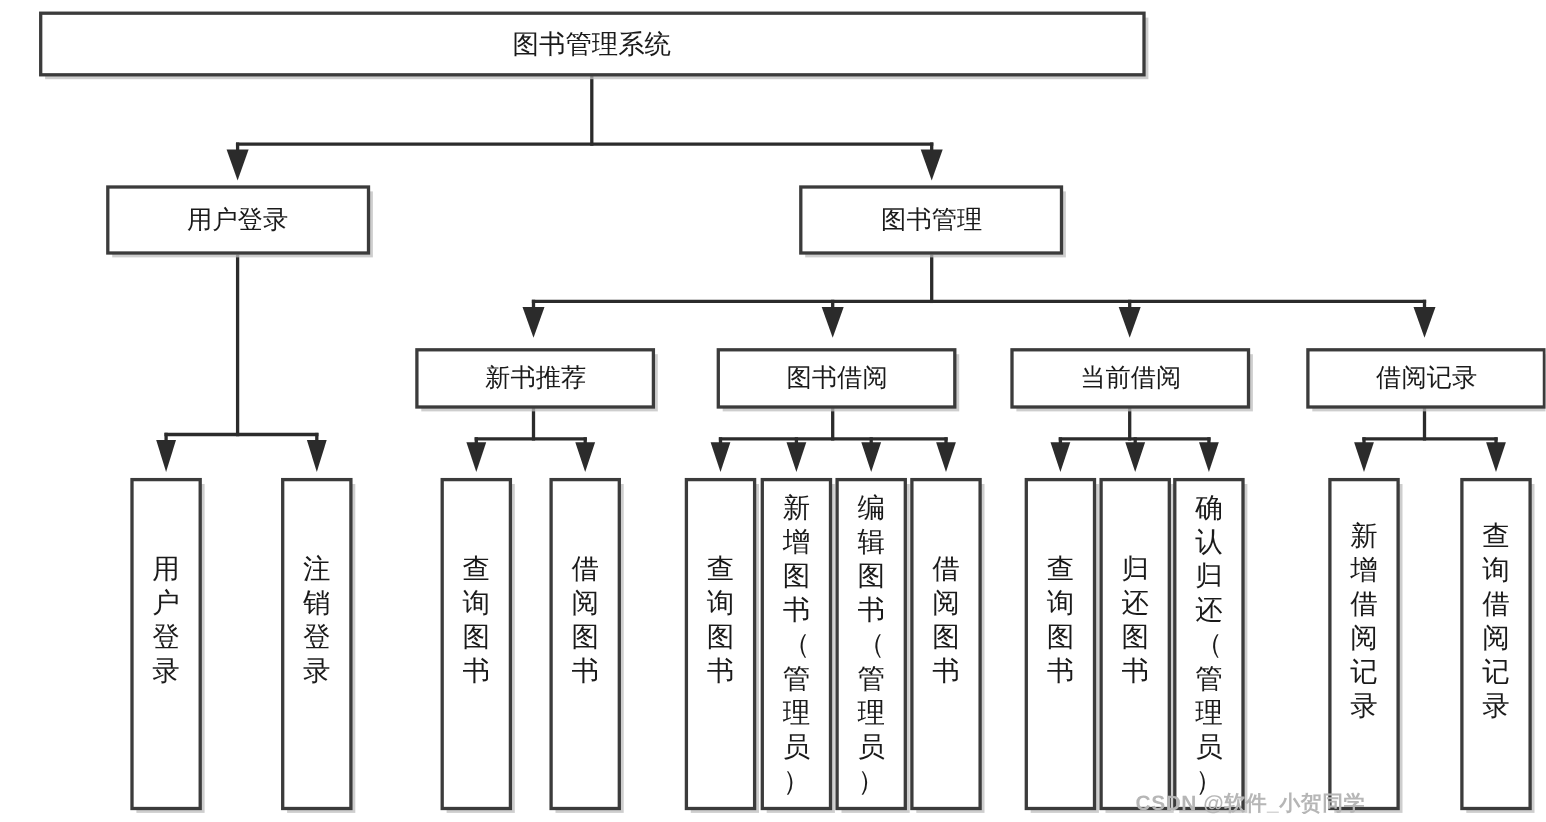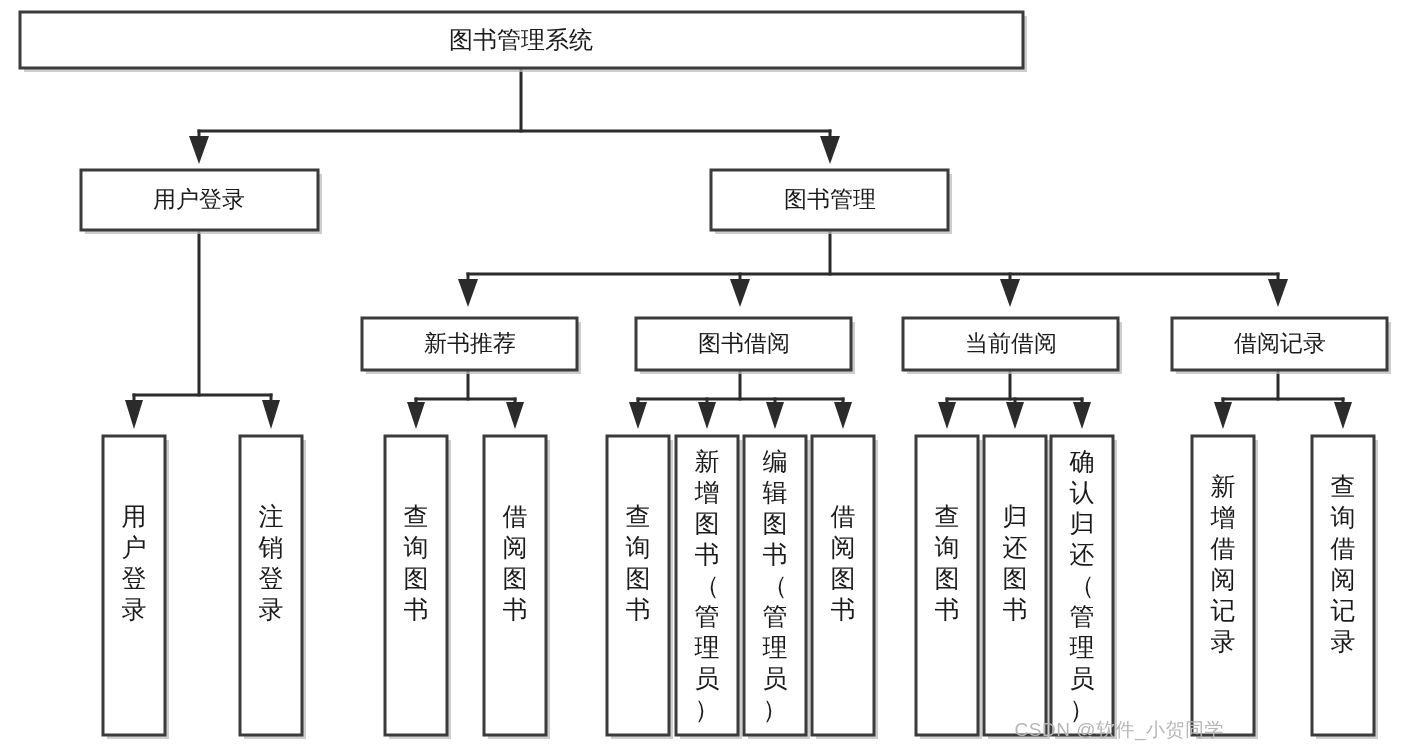--- a/index.html
+++ b/index.html
@@ -10,21 +10,21 @@
   }
   body {
     width: 1405px;
     height: 747px;
     font-family: "Liberation Sans", "DejaVu Sans", sans-serif;
     overflow: hidden;
     position: relative;
   }
   #diagram-root {
     position: absolute;
-    left: 0;
+    left: 17px;
     top: 0;
     width: 1230px;
     height: 747px;
   }
   svg.diagram {
     display: block;
     width: 1405px;
     height: 747px;
   }
   .node-box {
@@ -70,20 +70,21 @@
   .watermark-text {
     position: absolute;
     right: 6px;
     bottom: 4px;
     font-family: "Liberation Sans", "DejaVu Sans", sans-serif;
     font-size: 19px;
     color: #b6b6b6;
     white-space: nowrap;
     letter-spacing: 0.5px;
     user-select: none;
+    font-weight: bold;
   }
 </style>
 </head>
 <body>
 
 <div id="diagram-root">
 
   <svg class="diagram" viewBox="0 0 1405 747" xmlns="http://www.w3.org/2000/svg">
 
     <g>

